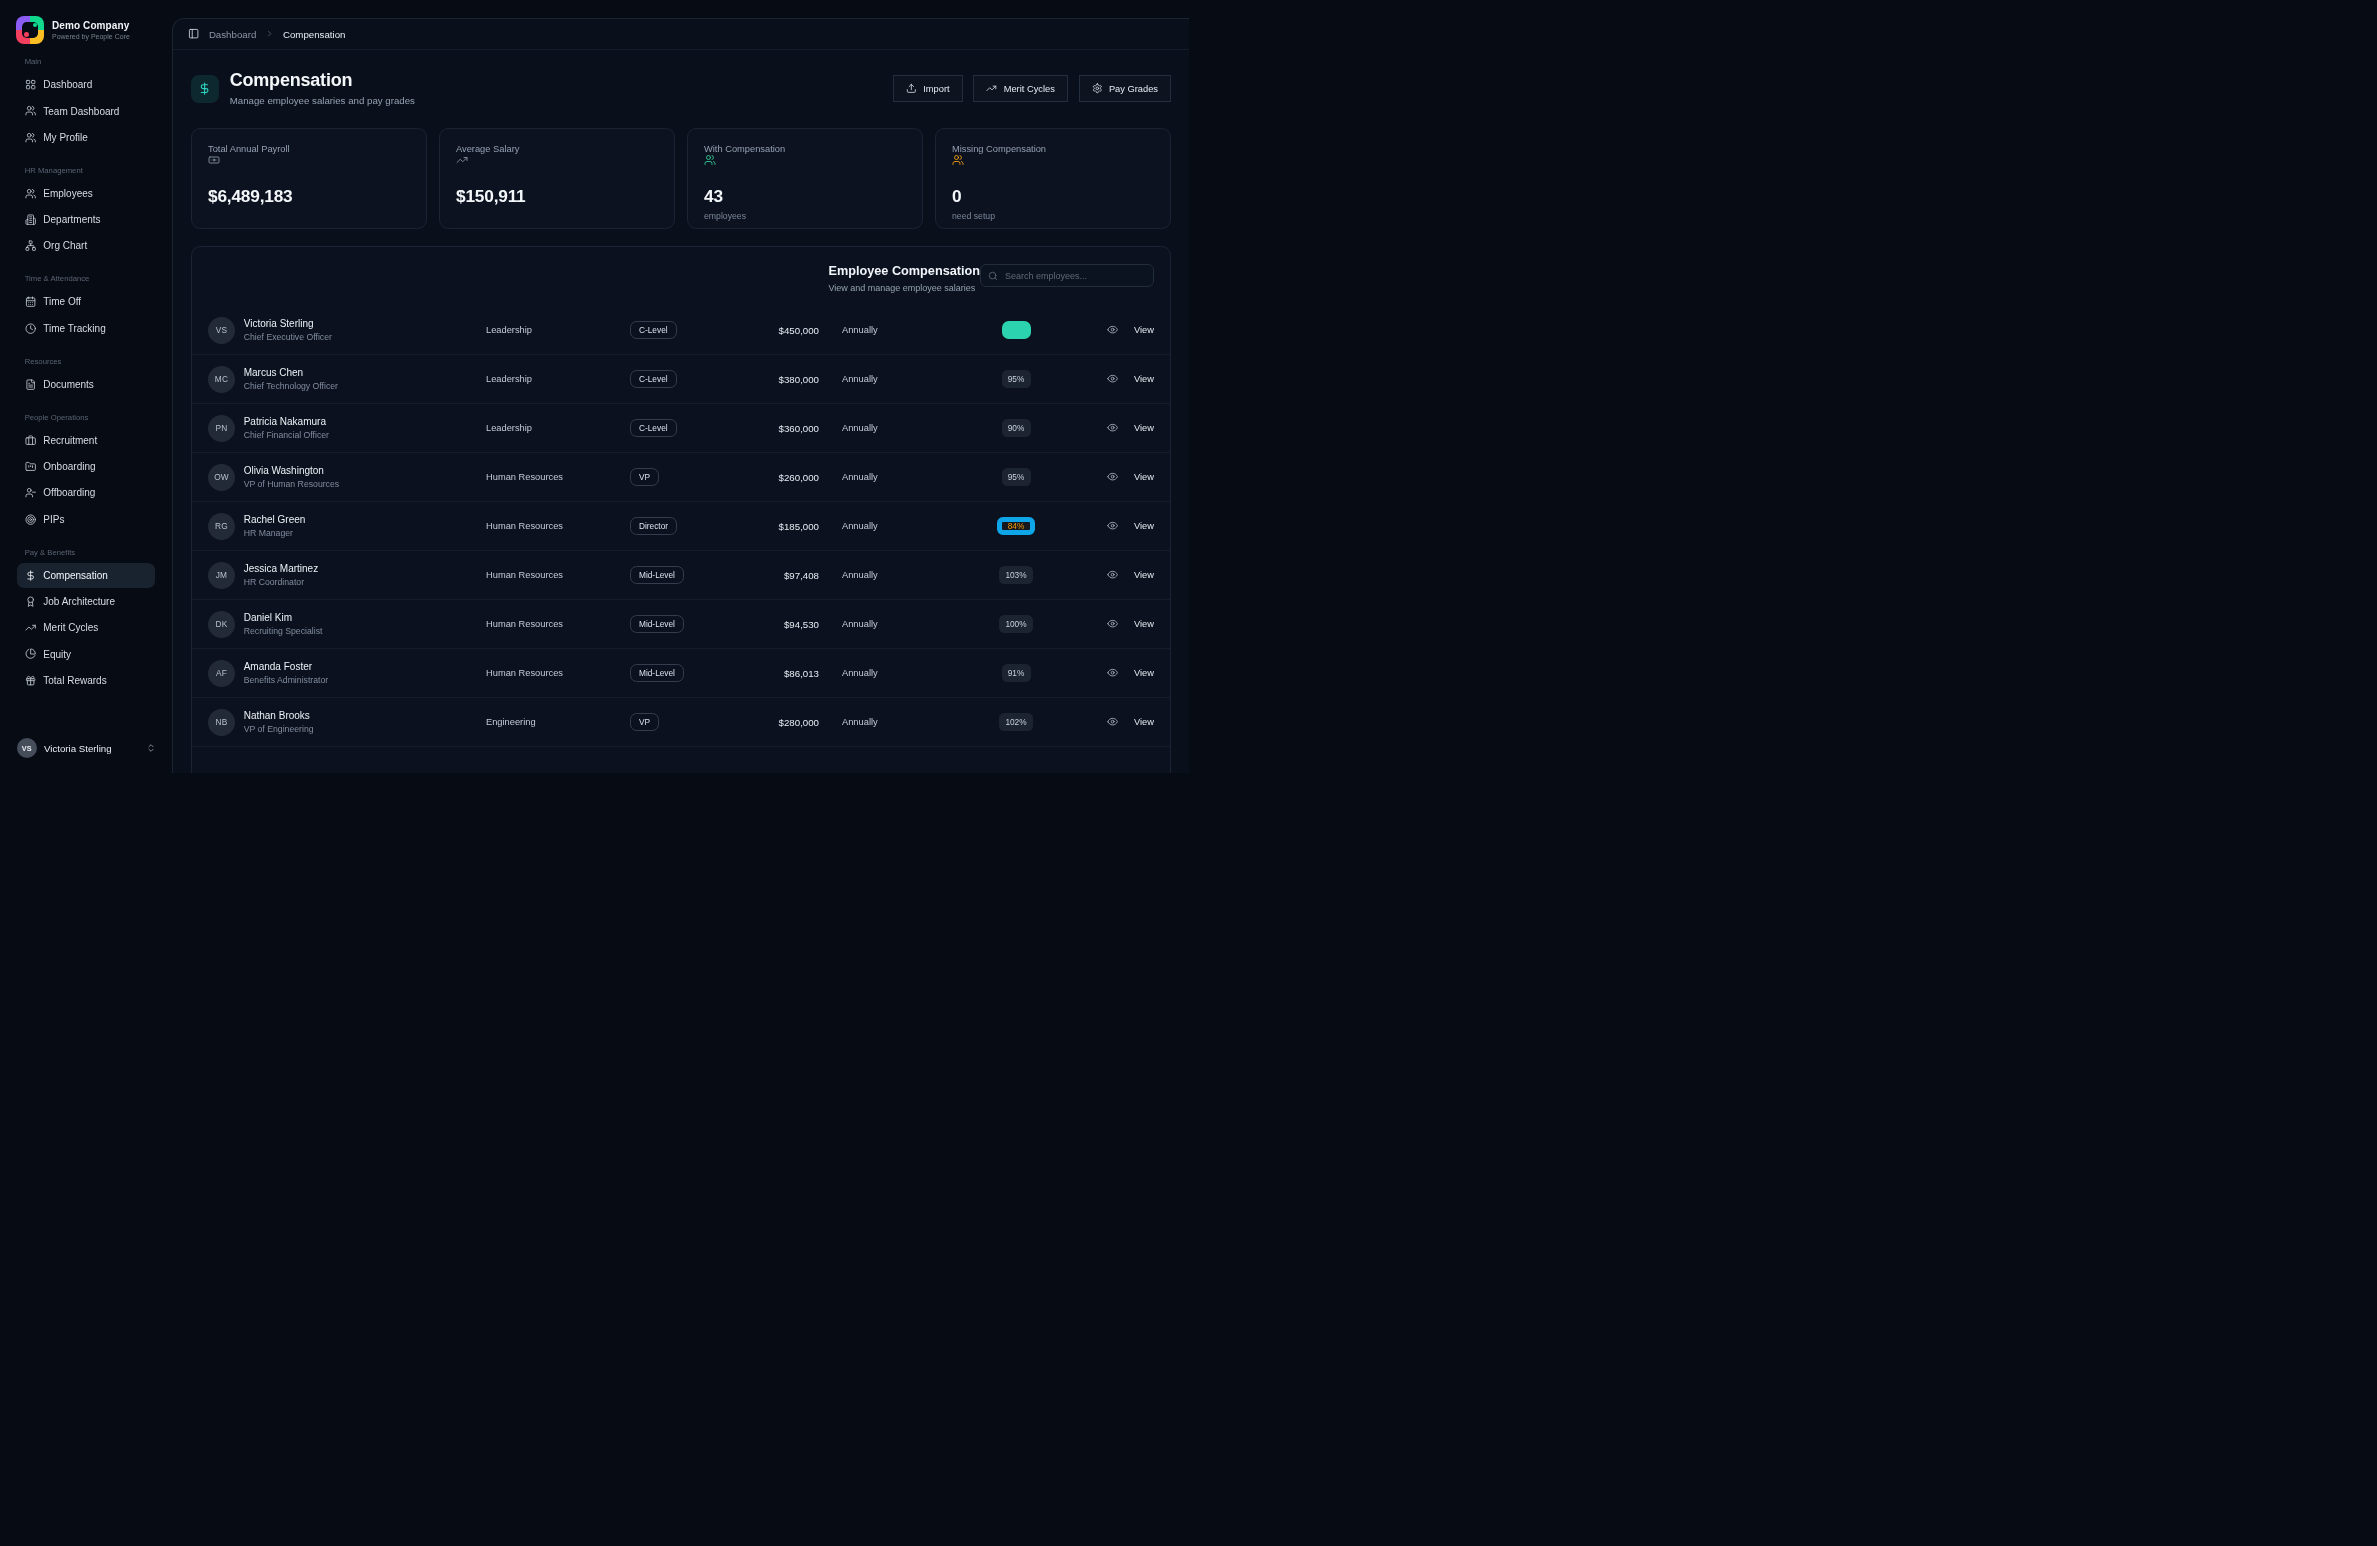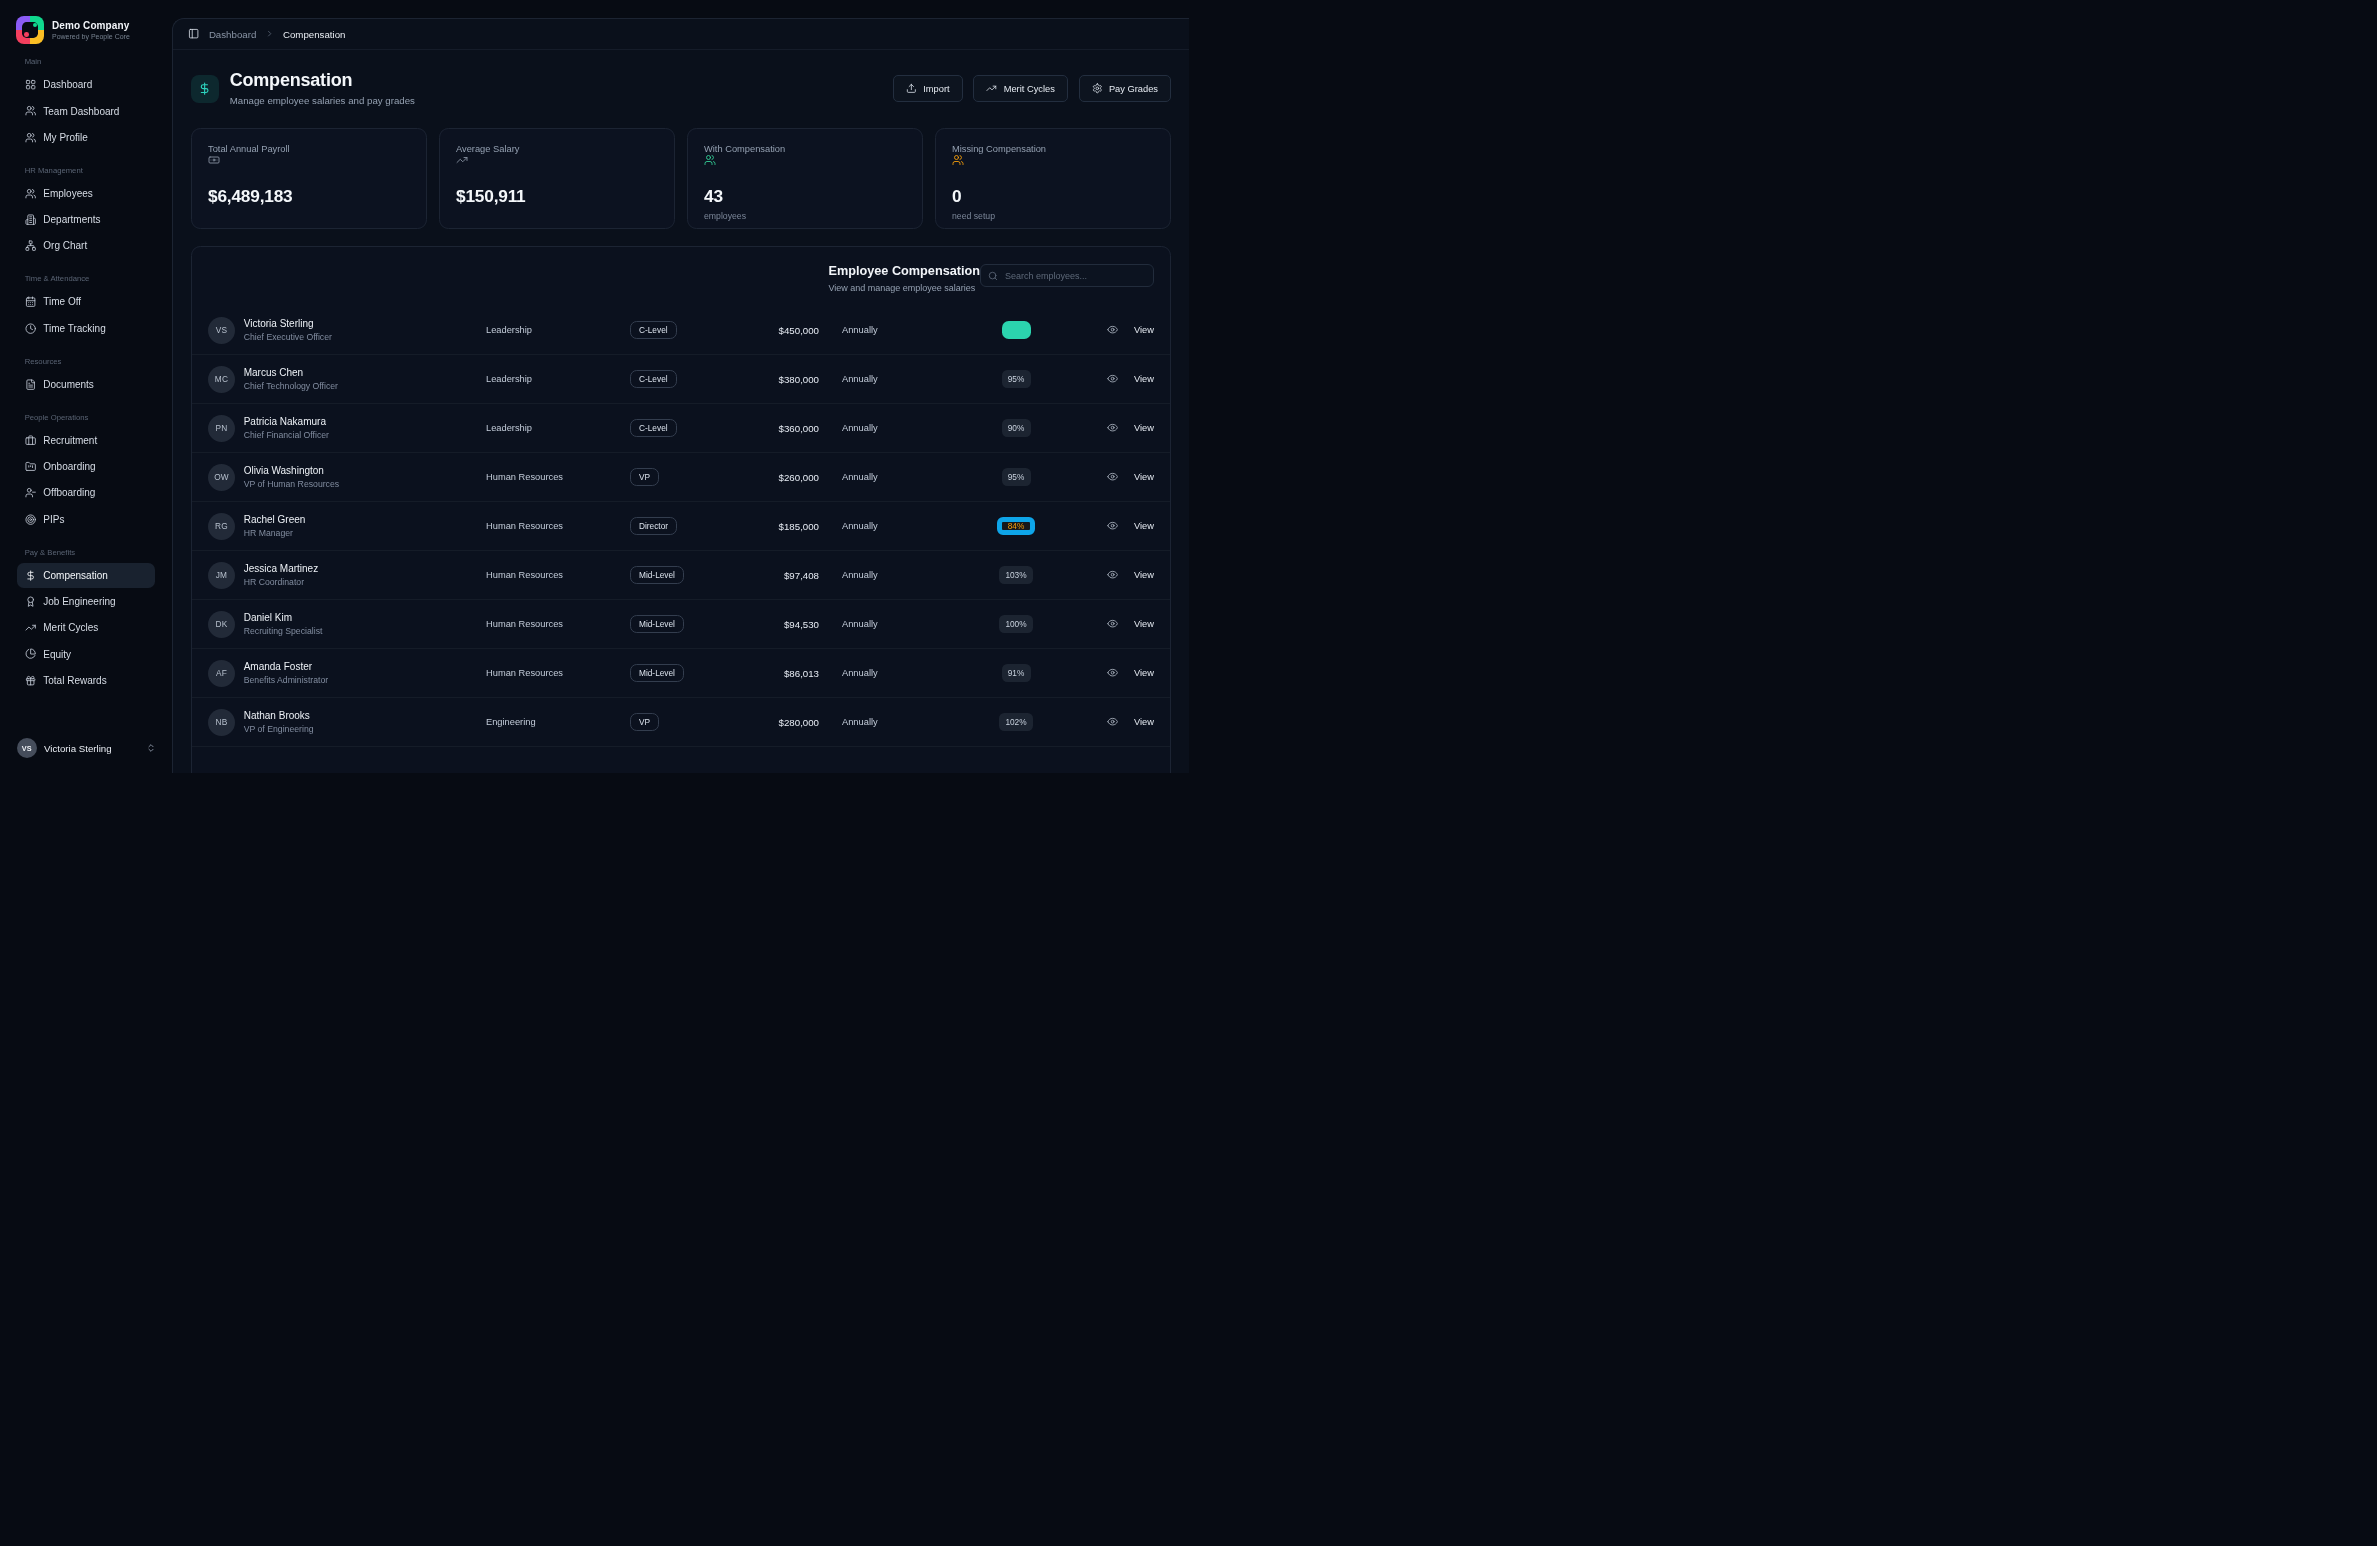--- a/index.html
+++ b/index.html
@@ -48,21 +48,21 @@
   .crumb-cur { font-size:9.7px; color:#e9edf3; }
 
   .content { flex:1; padding:21.3px 18px 0 18px; overflow:hidden; }
 
   .pagehead { display:flex; align-items:center; margin-bottom:22px; }
   .dollar-tile { width:28px; height:28px; border-radius:8px; background:rgba(45,212,191,.12);
     display:flex; align-items:center; justify-content:center; color:#2dd4bf; margin-right:10.7px; }
   .ph-title { font-size:18px; font-weight:700; color:#f4f7fa; letter-spacing:-0.2px; line-height:1.1; }
   .ph-sub { font-size:9.7px; color:#94a0b1; margin-top:4px; }
   .ph-actions { margin-left:auto; display:flex; gap:10.7px; }
-  .btn { height:27px; display:flex; align-items:center; gap:6.7px; padding:0 12px; border-radius:5px;
+  .btn { height:27px; display:flex; align-items:center; gap:6.7px; padding:0 12px; border-radius:0;
     background:#0d141f; border:0.7px solid #232e3f; color:#e6ebf2; font-size:9.3px; font-family:inherit; cursor:pointer; }
   .btn svg { color:#dfe5ee; }
 
   
   .stats { display:grid; grid-template-columns:repeat(4,1fr); gap:12px; margin-bottom:16.7px; }
   .card { height:101px; background:#0c1220; border:0.7px solid #1c2433; border-radius:9.3px; padding:15.3px 16px; }
   .card-top { display:flex; align-items:flex-start; justify-content:space-between;flex-direction:column; }
   .card-label { font-size:9.3px; color:#94a0b1; }
   .card-icon { color:#8892a2; display:flex; }
   .card-icon.green { color:#34d399; }
@@ -365,21 +365,21 @@
         <div class="item active">
             <svg width="11.3" height="11.3" viewBox="0 0 24 24" fill="none" stroke="currentColor" stroke-width="1.8" stroke-linecap="round" stroke-linejoin="round">
               <use href="#i-dollar"></use>
             </svg>
             <span>Compensation</span>
           </div>
         <div class="item">
             <svg width="11.3" height="11.3" viewBox="0 0 24 24" fill="none" stroke="currentColor" stroke-width="1.8" stroke-linecap="round" stroke-linejoin="round">
               <use href="#i-award"></use>
             </svg>
-            <span>Job Engineering</span>
+            <span>Job Architecture</span>
           </div>
         <div class="item">
             <svg width="11.3" height="11.3" viewBox="0 0 24 24" fill="none" stroke="currentColor" stroke-width="1.8" stroke-linecap="round" stroke-linejoin="round">
               <use href="#i-trend"></use>
             </svg>
             <span>Merit Cycles</span>
           </div>
         <div class="item">
             <svg width="11.3" height="11.3" viewBox="0 0 24 24" fill="none" stroke="currentColor" stroke-width="1.8" stroke-linecap="round" stroke-linejoin="round">
               <use href="#i-pie"></use>

